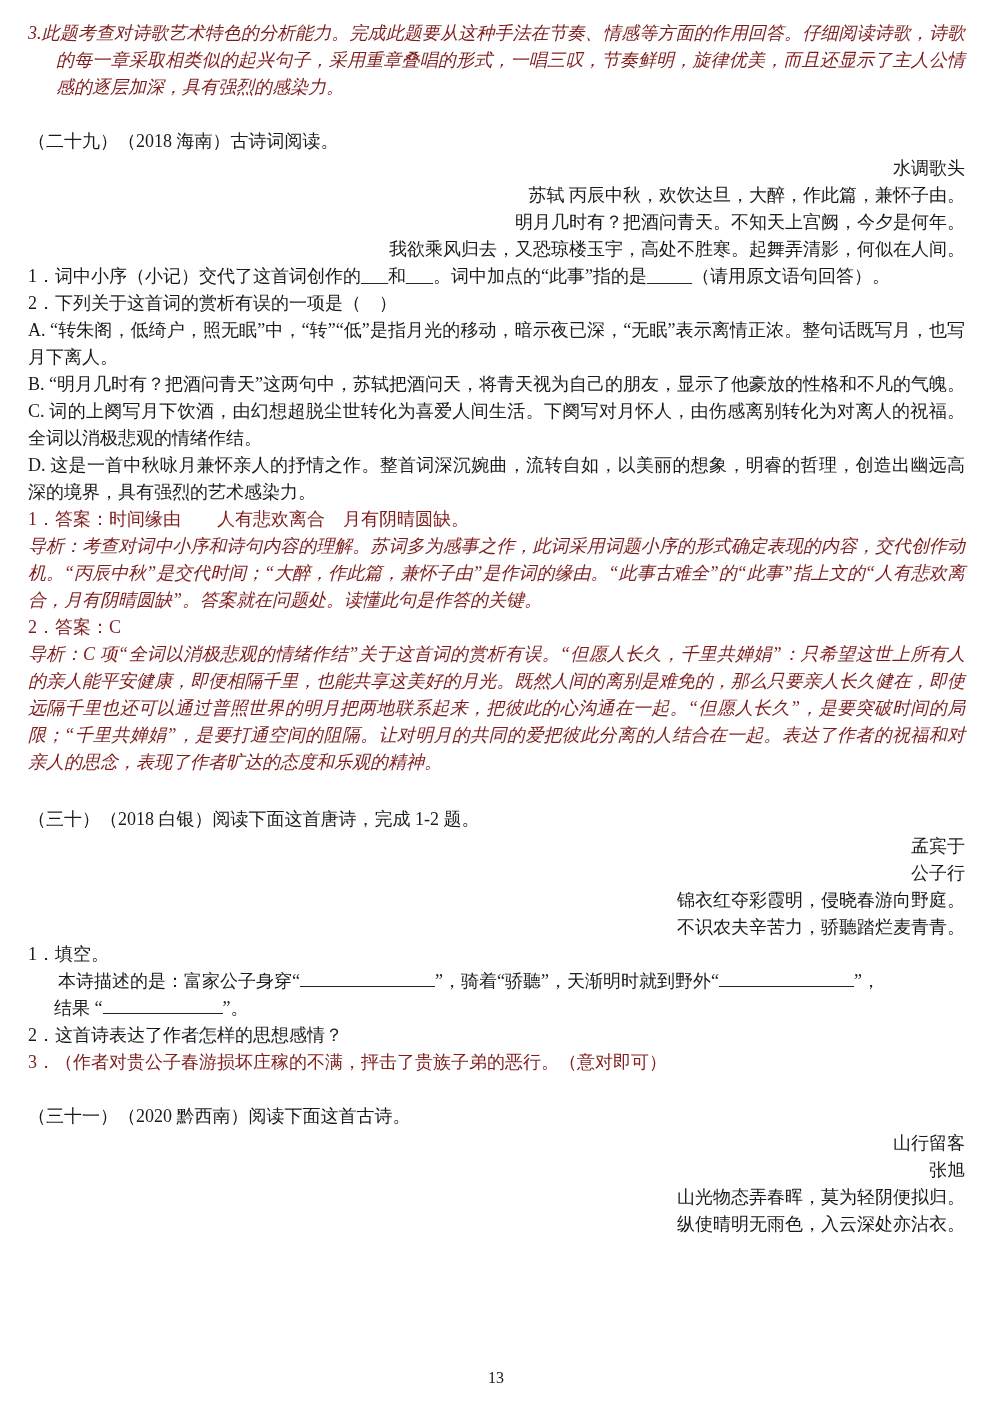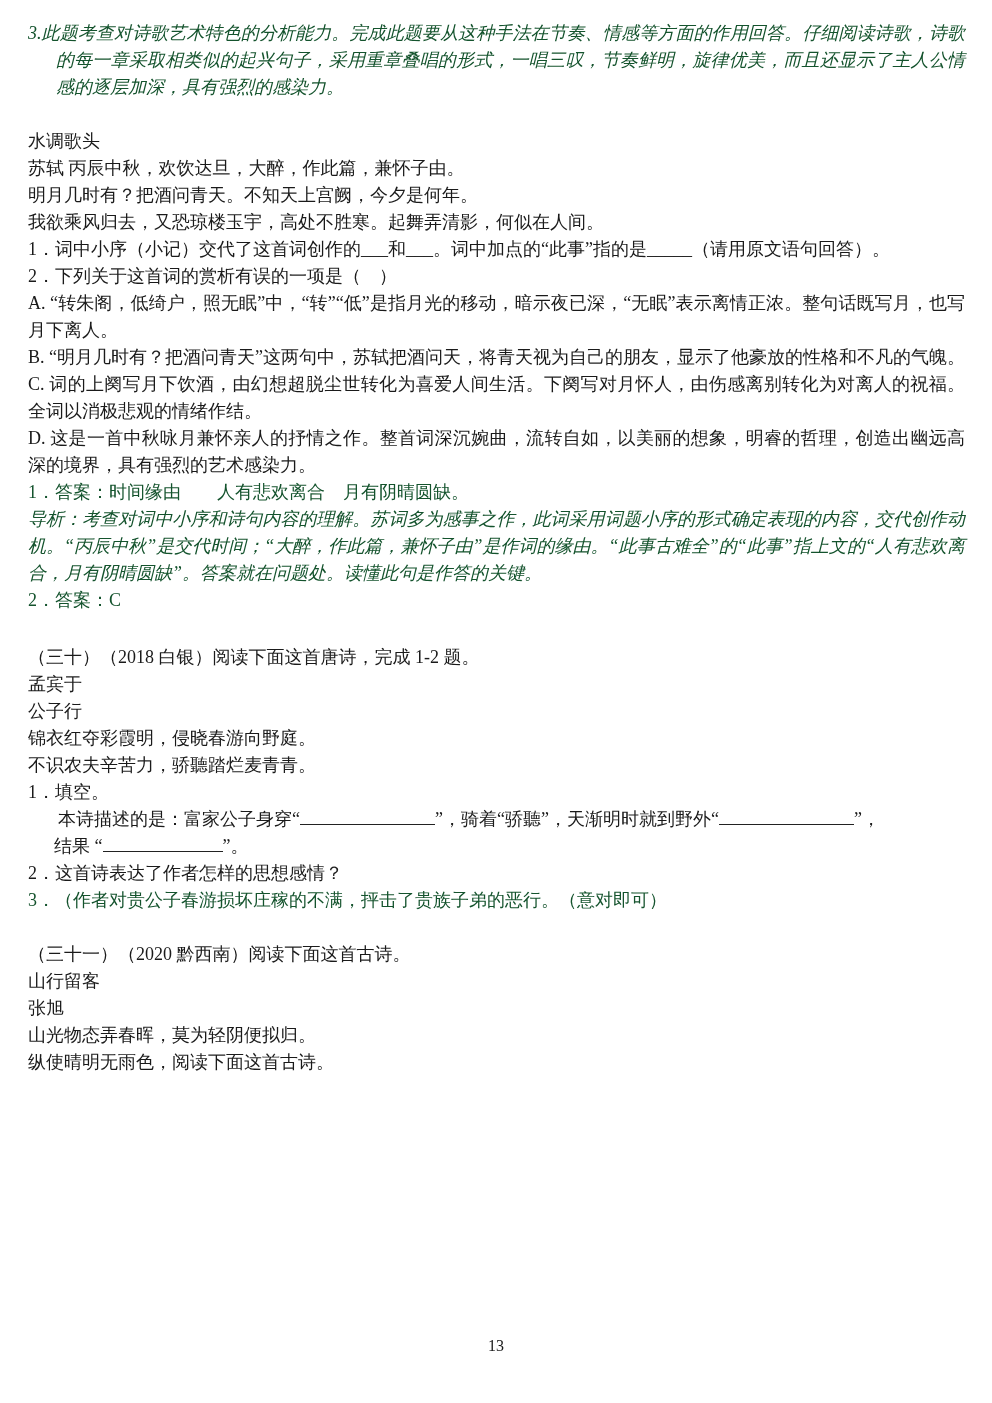--- a/index.html
+++ b/index.html
@@ -10,81 +10,83 @@
     color: #1a1a1a;
   }
   .page {
     position: relative;
     width: 992px; height: 1403px;
     padding: 20px 27px 0 28px;
     font-size: 18px;
     line-height: 27px;
   }
   .ln { min-height: 27px; }
-  .c { text-align: left; }
+  .c { text-align: right; }
   .j { text-align: justify; }
-  .blue { color: #14532d; }
+  .blue { color: #7f1d1d; }
   .script { font-style: italic; }
   .hang { padding-left: 28px; text-indent: -28px; }
   .ind1 { padding-left: 30px; }
   .ind2 { padding-left: 26px; }
   .gap { height: 27px; }
   .gap-lg { height: 30px; }
   .blank {
     display: inline-block;
     width: 135px; height: 16px;
     border-bottom: 1.5px solid #222222;
     vertical-align: baseline;
   }
   .blank.w3 { width: 120px; }
   .footer {
-    position: absolute; left: 0; top: 1332px;
+    position: absolute; left: 0; top: 1364px;
     width: 992px; text-align: center;
     font-size: 16px; color: #1a1a1a;
   }
 </style>
 </head>
 <body>
 
 <div class="page">
 
   <div class="ln j blue script hang">3.此题考查对诗歌艺术特色的分析能力。完成此题要从这种手法在节奏、情感等方面的作用回答。仔细阅读诗歌，诗歌的每一章采取相类似的起兴句子，采用重章叠唱的形式，一唱三叹，节奏鲜明，旋律优美，而且还显示了主人公情感的逐层加深，具有强烈的感染力。</div>
 
   <div class="gap"></div>
 
+  <div class="ln">（二十九）（2018 海南）古诗词阅读。</div>
   <div class="ln c">水调歌头</div>
   <div class="ln c">苏轼 丙辰中秋，欢饮达旦，大醉，作此篇，兼怀子由。</div>
   <div class="ln c">明月几时有？把酒问青天。不知天上宫阙，今夕是何年。</div>
   <div class="ln c">我欲乘风归去，又恐琼楼玉宇，高处不胜寒。起舞弄清影，何似在人间。</div>
   <div class="ln j">1．词中小序（小记）交代了这首词创作的___和___。词中加点的“此事”指的是_____（请用原文语句回答）。</div>
   <div class="ln">2．下列关于这首词的赏析有误的一项是（　）</div>
   <div class="ln j">A. “转朱阁，低绮户，照无眠”中，“转”“低”是指月光的移动，暗示夜已深，“无眠”表示离情正浓。整句话既写月，也写月下离人。</div>
   <div class="ln j">B. “明月几时有？把酒问青天”这两句中，苏轼把酒问天，将青天视为自己的朋友，显示了他豪放的性格和不凡的气魄。</div>
   <div class="ln j">C. 词的上阕写月下饮酒，由幻想超脱尘世转化为喜爱人间生活。下阕写对月怀人，由伤感离别转化为对离人的祝福。全词以消极悲观的情绪作结。</div>
   <div class="ln j">D. 这是一首中秋咏月兼怀亲人的抒情之作。整首词深沉婉曲，流转自如，以美丽的想象，明睿的哲理，创造出幽远高深的境界，具有强烈的艺术感染力。</div>
   <div class="ln blue">1．答案：时间缘由　　人有悲欢离合　月有阴晴圆缺。</div>
   <div class="ln j blue script">导析：考查对词中小序和诗句内容的理解。苏词多为感事之作，此词采用词题小序的形式确定表现的内容，交代创作动机。“丙辰中秋”是交代时间；“大醉，作此篇，兼怀子由”是作词的缘由。“此事古难全”的“此事”指上文的“人有悲欢离合，月有阴晴圆缺”。答案就在问题处。读懂此句是作答的关键。</div>
   <div class="ln blue">2．答案：C</div>
+  <div class="ln j blue script">导析：C 项“全词以消极悲观的情绪作结”关于这首词的赏析有误。“但愿人长久，千里共婵娟”：只希望这世上所有人的亲人能平安健康，即便相隔千里，也能共享这美好的月光。既然人间的离别是难免的，那么只要亲人长久健在，即使远隔千里也还可以通过普照世界的明月把两地联系起来，把彼此的心沟通在一起。“但愿人长久”，是要突破时间的局限；“千里共婵娟”，是要打通空间的阻隔。让对明月的共同的爱把彼此分离的人结合在一起。表达了作者的祝福和对亲人的思念，表现了作者旷达的态度和乐观的精神。</div>
 
   <div class="gap-lg"></div>
 
   <div class="ln">（三十）（2018 白银）阅读下面这首唐诗，完成 1-2 题。</div>
   <div class="ln c">孟宾于</div>
   <div class="ln c">公子行</div>
   <div class="ln c">锦衣红夺彩霞明，侵晓春游向野庭。</div>
   <div class="ln c">不识农夫辛苦力，骄聽踏烂麦青青。</div>
   <div class="ln">1．填空。</div>
   <div class="ln ind1"><span>本诗描述的是：富家公子身穿“</span><span class="blank"></span><span>”，骑着“骄聽”，天渐明时就到野外“</span><span class="blank"></span><span>”，</span></div>
   <div class="ln ind2"><span>结果 “</span><span class="blank w3"></span><span>”。</span></div>
   <div class="ln">2．这首诗表达了作者怎样的思想感情？</div>
   <div class="ln blue">3．（作者对贵公子春游损坏庄稼的不满，抨击了贵族子弟的恶行。（意对即可）</div>
 
   <div class="gap"></div>
 
   <div class="ln">（三十一）（2020 黔西南）阅读下面这首古诗。</div>
   <div class="ln c">山行留客</div>
   <div class="ln c">张旭</div>
   <div class="ln c">山光物态弄春晖，莫为轻阴便拟归。</div>
-  <div class="ln c">纵使晴明无雨色，阅读下面这首古诗。</div>
+  <div class="ln c">纵使晴明无雨色，入云深处亦沾衣。</div>
 
   <div class="footer">13</div>
 
 </div>
 
 </body></html>

